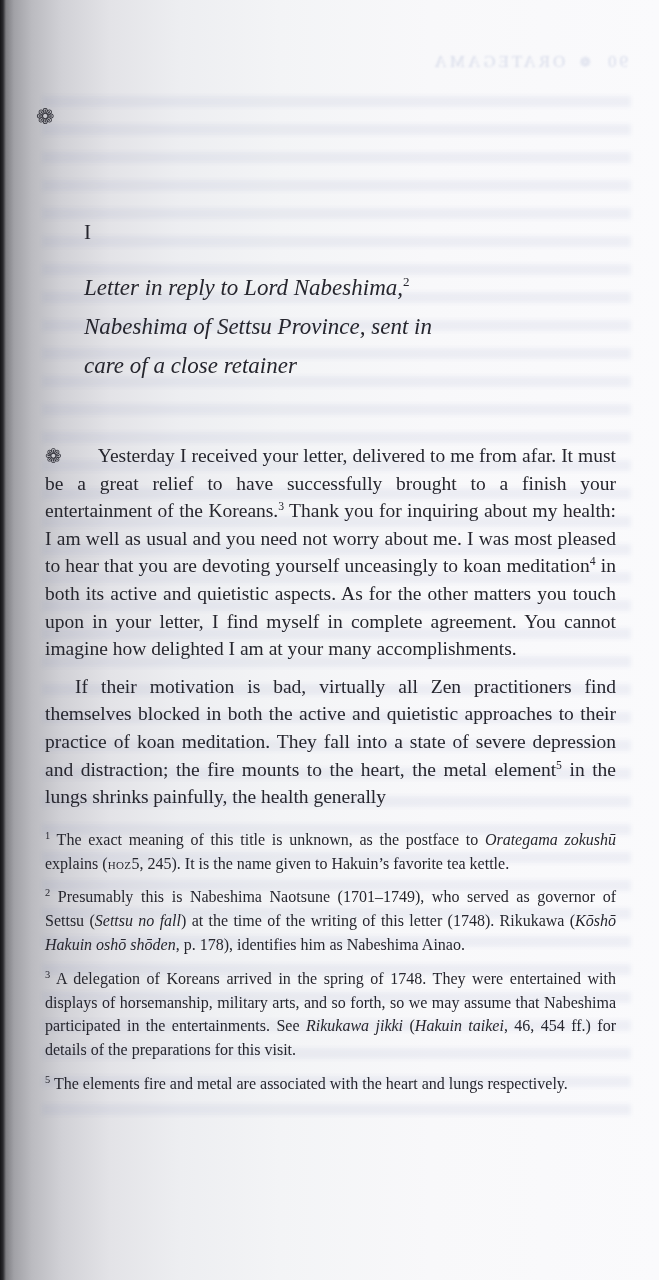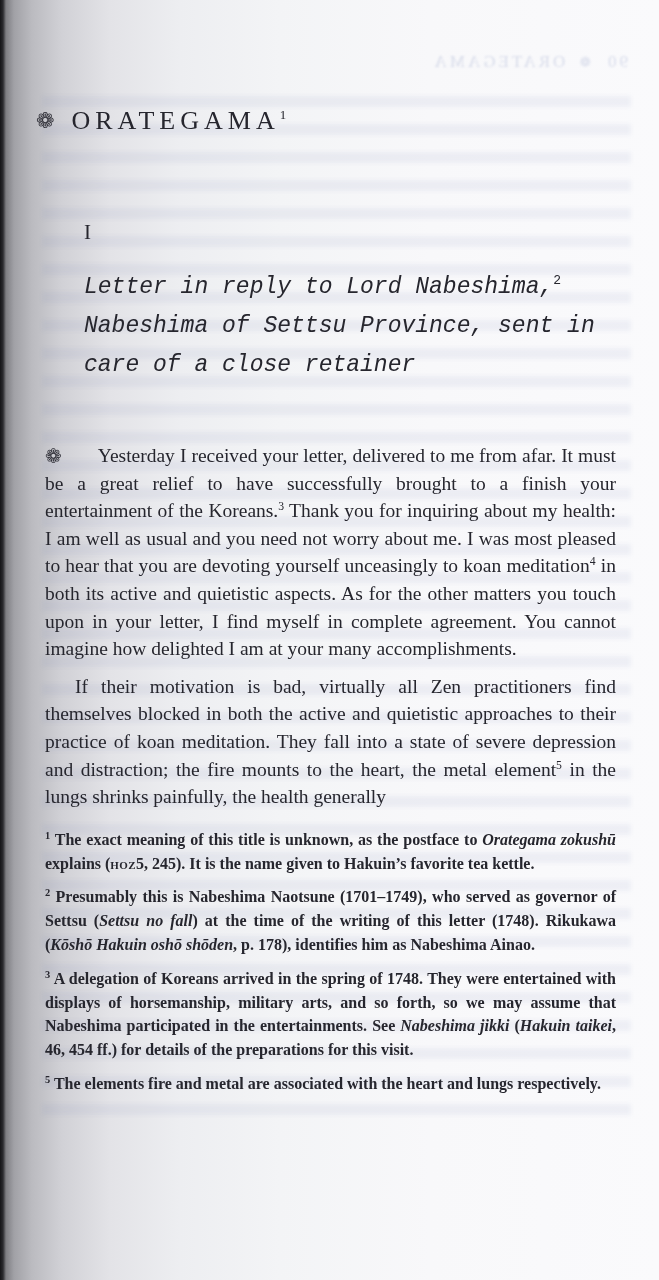--- a/index.html
+++ b/index.html
@@ -50,76 +50,75 @@
   .title-text { font-size: 26px; letter-spacing: 5px; }
   .title-text sup { font-size: 13px; letter-spacing: 1px; line-height: 0; }
 
   .section-number {
     position: absolute; top: 220px; left: 84px;
     font-size: 21px;
   }
 
   .letter-heading {
     position: absolute; top: 268px; left: 84px;
-    font-size: 23px; line-height: 39px; font-style: italic; font-family: Liberation Mono, monospace;
+    font-size: 23px; line-height: 39px; font-style: italic;
   }
   .letter-heading sup { font-size: 13px; line-height: 0; font-style: normal; }
 
   .copy {
     position: absolute; top: 432px; left: 35px; width: 591px;
     font-size: 19.5px; line-height: 27.6px; text-align: justify;
   }
   .copy p { margin: 10px; }
   .copy sup { font-size: 0.6em; line-height: 0; }
   .body-orn {
     font-family: "DejaVu Sans", sans-serif;
     font-size: 20px; color: #33333b;
     margin-right: 36px; position: relative; top: 1px;
   }
   .indent { text-indent: 30px; }
 
   .footnotes {
     margin-top: 17px;
     font-size: 16px; line-height: 23.8px; text-align: justify;
   }
-  .fn { margin: 0; font-weight: bold; }
+  .fn { margin: 0; }
   .fn sup, .footnotes sup { font-size: 0.65em; line-height: 0; }
   .sc { font-variant: small-caps; letter-spacing: 0.4px; }
 </style>
 </head>
 <body>
 
 <div class="page">
 
   <div class="bleed-stripes"></div>
 
   <div class="bleed-header">
     <span>90</span>
     <span class="orn">❁</span>
     <span>ORATEGAMA</span>
   </div>
 
   <div class="title-row">
     <span class="orn-title">❁</span>
-    <span class="title-text"><span>ORATEGAMA</span><sup>1</sup></span>
   </div>
 
   <div class="section-number">I</div>
 
   <div class="letter-heading">
     <div><i>Letter in reply to Lord Nabeshima,</i><sup>2</sup></div>
     <div><i>Nabeshima of Settsu Province, sent in</i></div>
     <div><i>care of a close retainer</i></div>
   </div>
 
   <div class="copy">
     <p><span class="body-orn">❁</span><span><span>Yesterday I received your letter, delivered to me from afar. It must be a great relief to have successfully brought to a finish your entertainment of the Koreans.</span><sup>3</sup><span> Thank you for inquiring about my health: I am well as usual and you need not worry about me. I was most pleased to hear that you are devoting yourself unceasingly to koan meditation</span><sup>4</sup><span> in both its active and quietistic aspects. As for the other matters you touch upon in your letter, I find myself in complete agreement. You cannot imagine how delighted I am at your many accomplishments.</span></span></p>
     <p class="indent"><span><span>If their motivation is bad, virtually all Zen practitioners find themselves blocked in both the active and quietistic approaches to their practice of koan meditation. They fall into a state of severe depression and distraction; the fire mounts to the heart, the metal element</span><sup>5</sup><span> in the lungs shrinks painfully, the health generally</span></span></p>
 
     <div class="footnotes">
       <p class="fn"><sup>1</sup><span> The exact meaning of this title is unknown, as the postface to </span><i>Orategama zokushū</i><span> explains (</span><span class="sc">hoz</span><span>5, 245). It is the name given to Hakuin’s favorite tea kettle.</span></p>
       <p class="fn"><sup>2</sup><span> Presumably this is Nabeshima Naotsune (1701–1749), who served as governor of Settsu (</span><i>Settsu no fall</i><span>) at the time of the writing of this letter (1748). Rikukawa (</span><i>Kōshō Hakuin oshō shōden</i><span>, p. 178), identifies him as Nabeshima Ainao.</span></p>
-      <p class="fn"><sup>3</sup><span> A delegation of Koreans arrived in the spring of 1748. They were entertained with displays of horsemanship, military arts, and so forth, so we may assume that Nabeshima participated in the entertainments. See </span><i>Nabeshima jikki</i><span> (</span><i>Hakuin taikei</i><span>, 46, 454 ff.) for details of the preparations for this visit.</span></p>
+      <p class="fn"><sup>3</sup><span> A delegation of Koreans arrived in the spring of 1748. They were entertained with displays of horsemanship, military arts, and so forth, so we may assume that Nabeshima participated in the entertainments. See </span><i>Rikukawa jikki</i><span> (</span><i>Hakuin taikei</i><span>, 46, 454 ff.) for details of the preparations for this visit.</span></p>
       <p class="fn"><sup>5</sup><span> The elements fire and metal are associated with the heart and lungs respectively.</span></p>
     </div>
   </div>
 
 </div>
 
 </body></html>

